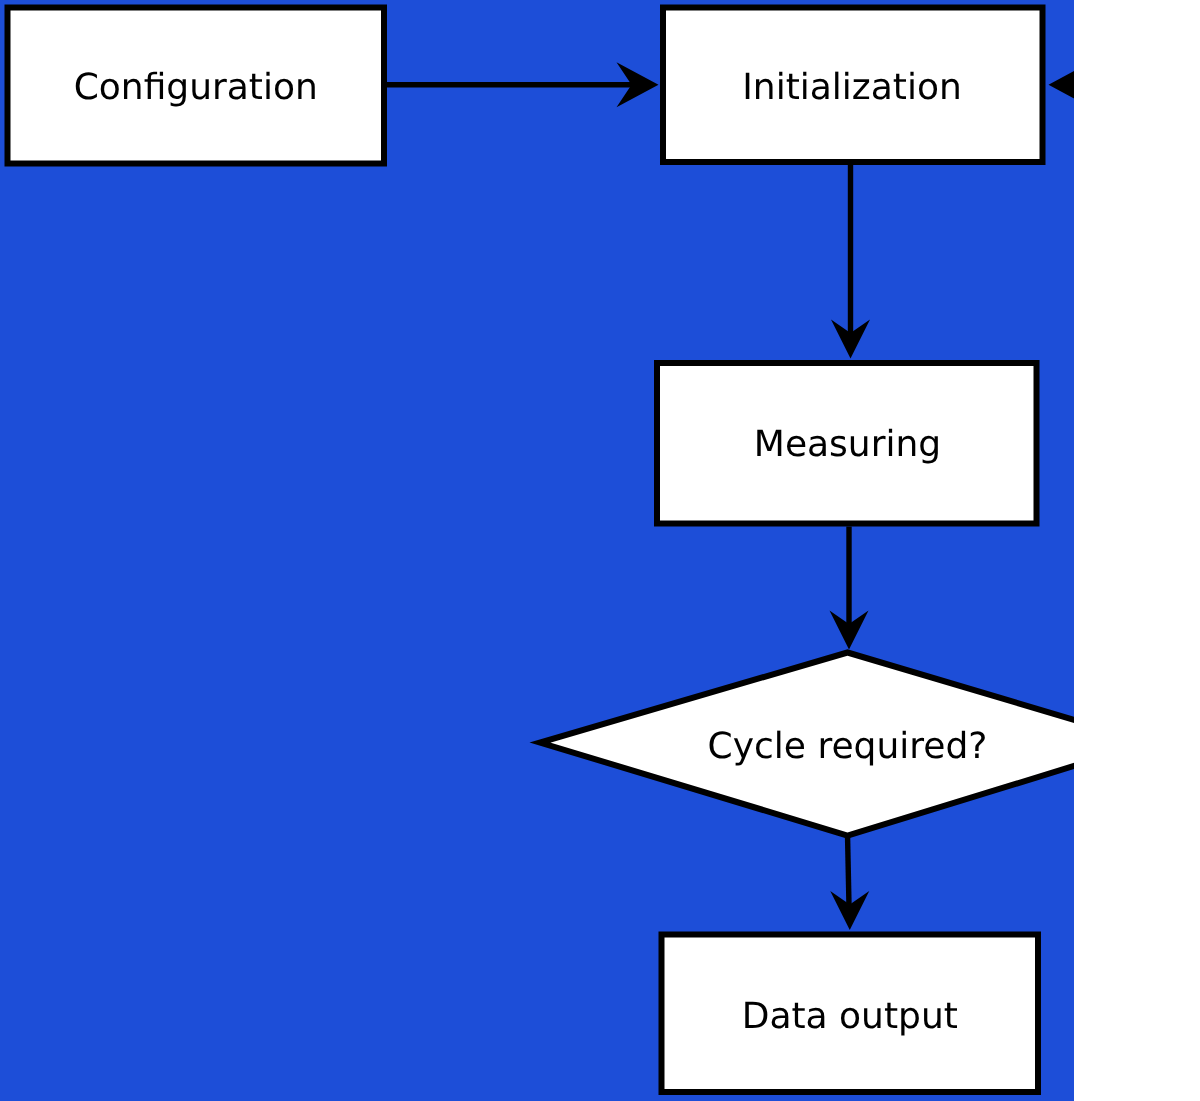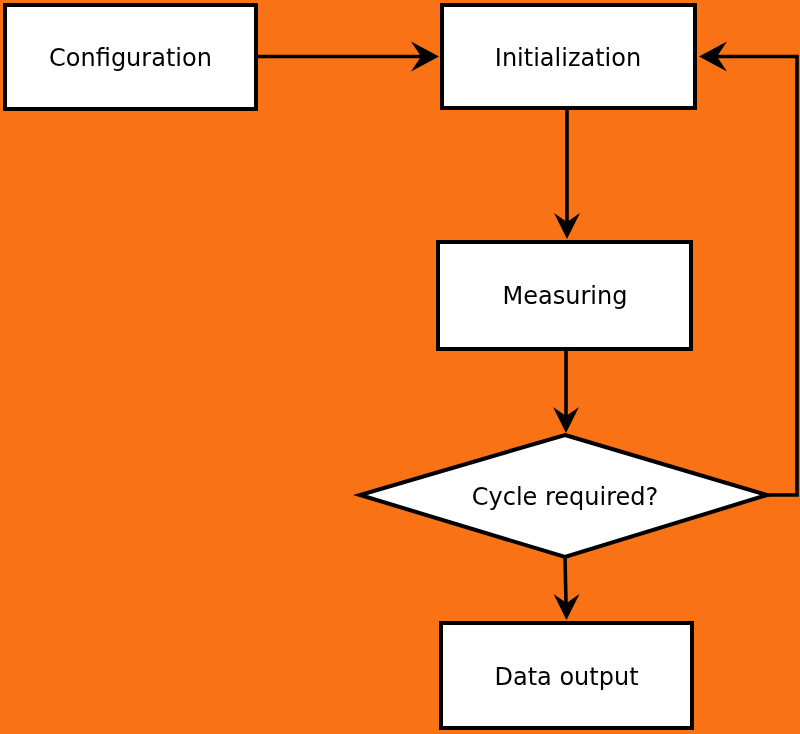--- a/index.html
+++ b/index.html
@@ -2,23 +2,23 @@
 <html><head>
 <meta charset="utf-8">
 <style>
   html, body {
     margin: 0;
     padding: 0;
     background: #ffffff;
   }
   .canvas {
     position: relative;
-    width: 800px;
+    width: 716px;
     height: 734px;
-    background: #f97316;
+    background: #1d4ed8;
     overflow: hidden;
   }
   svg { display: block; }
   .box {
     fill: #ffffff;
     stroke: #000000;
     stroke-width: 4;
   }
   .diamond {
     fill: #ffffff;

